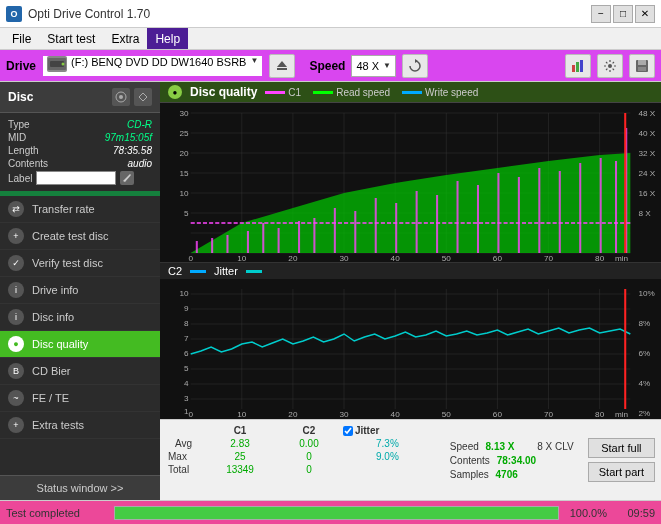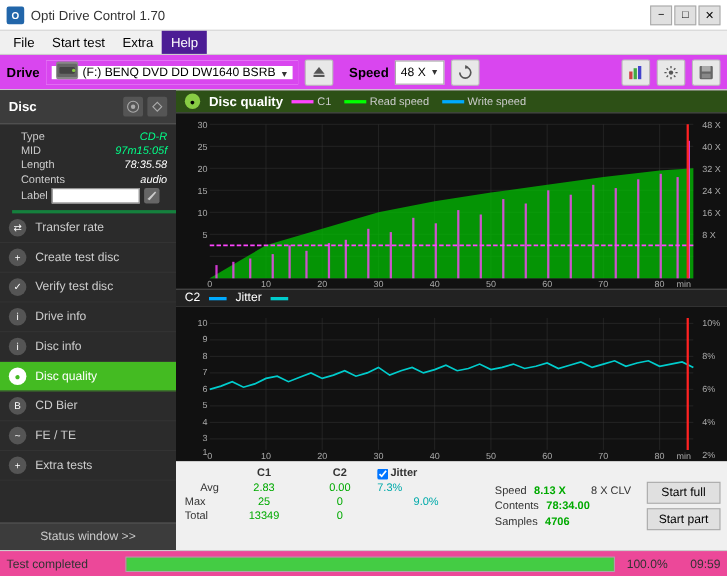--- a/index.html
+++ b/index.html
@@ -47,23 +47,23 @@
       display: flex;
       align-items: center;
       height: 32px;
       border-bottom: 1px solid #ccc;
       padding: 2px 6px;
       gap: 6px;
     }
     .toolbar-label { font-size: 12px; font-weight: bold; color: #000; }
     .drive-select {
       display: flex;
-      align-items: flex-end;
+      align-items: flex-start;
       background: #fff;
-      border: 5px solid #d946ef;
+      border: 1px solid #d946ef;
       height: 22px;
       padding: 0 4px;
       gap: 4px;
       min-width: 190px;
     }
     .drive-icon { width: 20px; height: 16px; background: #888; border-radius: 2px; }
     .drive-text { font-size: 11px; color: #000; flex: 1; }
     .dropdown-arrow { font-size: 8px; color: #333; }
     .tb-btn { width: 26px; height: 24px; background: #e8e8e8; border: 1px solid #bbb; display: flex; align-items: center; justify-content: center; cursor: pointer; border-radius: 2px; }
     .speed-label { font-size: 12px; font-weight: bold; }
@@ -90,22 +90,21 @@
       align-items: center;
       justify-content: space-between;
       border-bottom: 1px solid #555;
     }
     .disc-label { color: #fff; font-size: 12px; font-weight: bold; }
     .disc-icons { display: flex; gap: 4px; }
     .disc-icon-btn { width: 18px; height: 18px; background: #555; border-radius: 2px; display: flex; align-items: center; justify-content: center; cursor: pointer; }
 
     .disc-info-section {
       padding: 6px 8px;
-      border-bottom: 3px solid #15803d;
-      margin-left: 11px;
+      border-bottom: 5px solid #15803d;
     }
     .info-row { display: flex; justify-content: space-between; margin-bottom: 2px; }
     .info-key { color: #ccc; font-size: 10px; }
     .info-val { color: #00ff88; font-size: 10px; font-style: italic; }
     .info-val.white { color: #fff; }
 
     .label-row { display: flex; align-items: center; gap: 4px; margin-top: 2px; }
     .label-key { color: #ccc; font-size: 10px; }
     .label-input { width: 80px; height: 14px; background: #fff; border: 1px solid #888; font-size: 9px; padding: 0 2px; }
     .label-icon { width: 14px; height: 14px; background: #666; border-radius: 2px; display: flex; align-items: center; justify-content: center; cursor: pointer; }
@@ -536,24 +535,24 @@
               <th style="text-align:center; padding:1px 4px;">
                 <label style="display:flex; align-items:center; gap:2px; cursor:pointer; color:#333;">
                   <input type="checkbox" checked="" style="width: 10px; height: 10px;">
                   <span>Jitter</span>
                 </label>
               </th>
             </tr>
           </thead>
           <tbody>
             <tr>
-              <td style="color:#333; text-align:right; padding:1px 2px;">Avg</td>
+              <td style="color:#333; text-align:center; padding:1px 2px;">Avg</td>
               <td style="color:#00aa00; text-align:center; padding:1px 4px;">2.83</td>
               <td style="color:#00aa00; text-align:center; padding:1px 4px;">0.00</td>
-              <td style="color:#00aaaa; padding:1px 4px;">7.3%</td>
+              <td style="color:#00aaaa; text-align:center; padding:1px 4px;">7.3%</td>
             </tr>
             <tr>
               <td style="color:#333; text-align:left; padding:1px 2px;">Max</td>
               <td style="color:#00aa00; text-align:center; padding:1px 4px;">25</td>
               <td style="color:#00aa00; text-align:center; padding:1px 4px;">0</td>
               <td style="color:#00aaaa; text-align:center; padding:1px 4px;">9.0%</td>
             </tr>
             <tr>
               <td style="color:#333; text-align:left; padding:1px 2px;">Total</td>
               <td style="color:#00aa00; text-align:center; padding:1px 4px;">13349</td>

